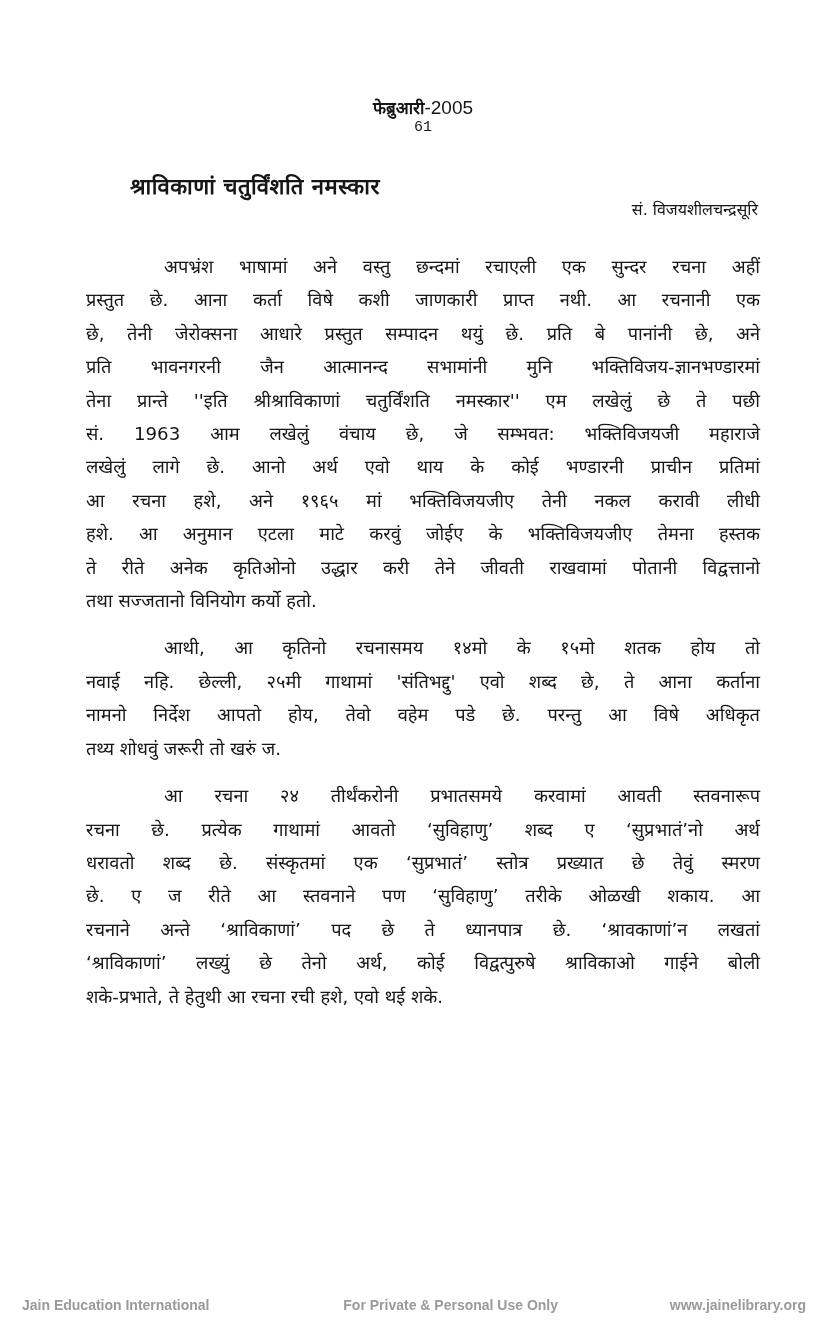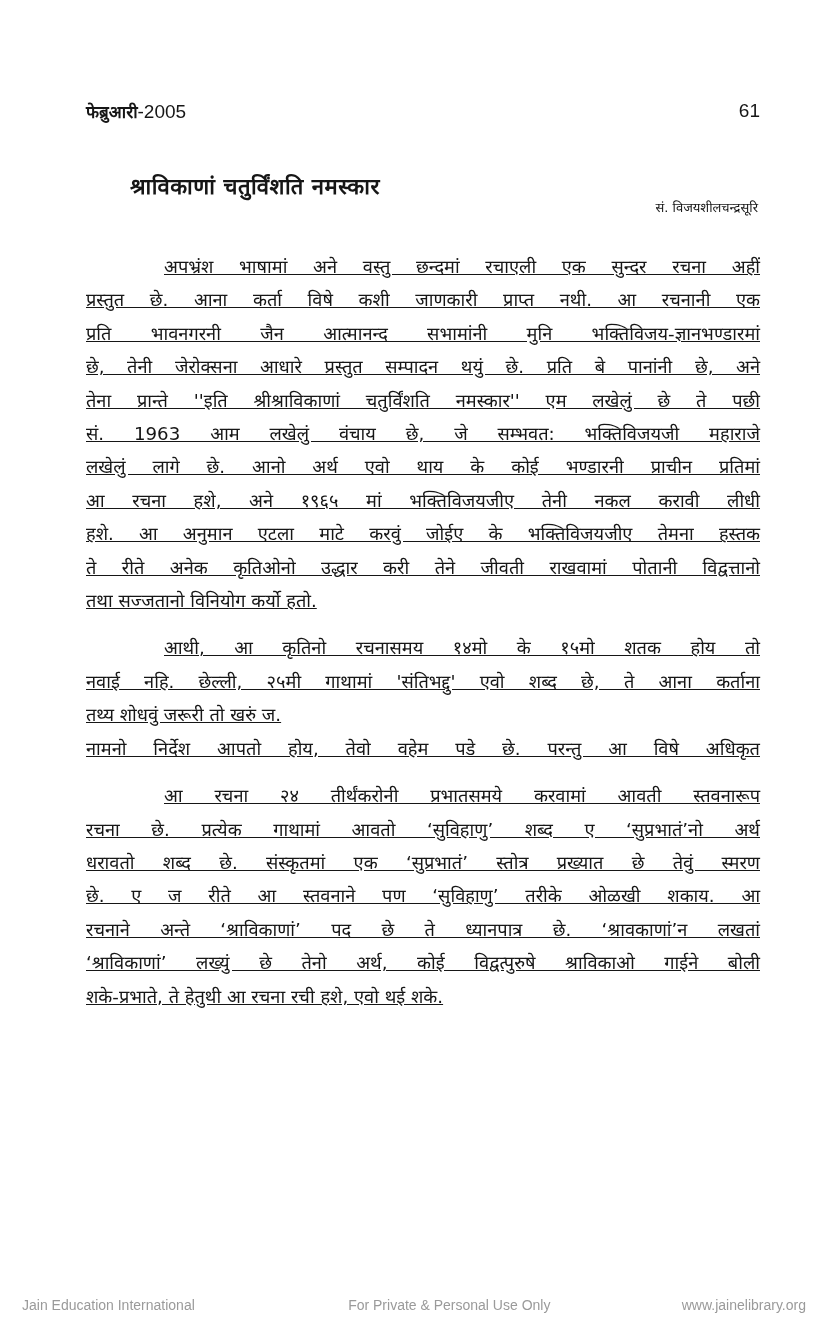--- a/index.html
+++ b/index.html
@@ -18,48 +18,49 @@
     .page-header {
       position: absolute;
       left: 86px;
       right: 68px;
       top: 96px;
       height: 30px;
       display: flex;
       justify-content: space-between;
       align-items: center;
       font-size: 19px;
+      flex-direction: column;
     }
     .header-left {
       font-family: "Liberation Sans", sans-serif;
       font-size: 19px;
     }
     .header-left .hi {
       font-family: "DejaVu Sans", sans-serif;
       font-weight: bold;
       font-size: 17px;
     }
     .header-page {
-      font-family: Liberation Sans, sans-serif;
-      font-size: 19px;
+      font-family: Liberation Mono, monospace;
+      font-size: 15px;
     }
     .title {
       position: absolute;
       left: 130px;
       top: 155px;
       font-size: 22px;
       font-weight: bold;
       letter-spacing: 0.5px;
       white-space: nowrap;
     }
     .author {
       position: absolute;
       right: 70px;
       top: 198px;
-      font-size: 13px;
+      font-size: 16px;
       white-space: nowrap;
       text-align: right;
     }
     .body-text {
       position: absolute;
       left: 86px;
       width: 674px;
       top: 250px;
       font-size: 18.2px;
       line-height: 33.4px;
@@ -68,70 +69,70 @@
       margin: 0 0 14px 0;
       text-align: justify;
       text-align-last: left;
     }
     .line {
       display: block;
       text-align: justify;
       text-align-last: justify;
       white-space: nowrap;
       overflow: visible;
-      text-decoration: underline;
     }
     .line.first { text-indent: 78px; }
     .line.last { text-align-last: left; }
     .footer {
       position: absolute;
       left: 22px;
       right: 22px;
       top: 1297px;
       display: flex;
       justify-content: space-between;
       font-family: "Liberation Sans", sans-serif;
       font-size: 14px;
       color: #9a9a9a;
+      font-weight: bold;
     }
     .footer span:nth-child(2) { margin-left: 22px; }
   </style>
 </head>
 <body>
 
 <div class="page-header">
   <div class="header-left">
     <span class="hi">फेब्रुआरी</span><span>-2005</span>
   </div>
   <div class="header-page">61</div>
 </div>
 
 <h1 class="title">श्राविकाणां चतुर्विंशति नमस्कार</h1>
 <div class="author">सं. विजयशीलचन्द्रसूरि</div>
 
 <div class="body-text">
   <div class="para">
     <span class="line first">अपभ्रंश भाषामां अने वस्तु छन्दमां रचाएली एक सुन्दर रचना अहीं</span>
     <span class="line">प्रस्तुत छे. आना कर्ता विषे कशी जाणकारी प्राप्त नथी. आ रचनानी एक</span>
+    <span class="line">छे, तेनी जेरोक्सना आधारे प्रस्तुत सम्पादन थयुं छे. प्रति बे पानांनी छे, अने</span>
     <span class="line">प्रति भावनगरनी जैन आत्मानन्द सभामांनी मुनि भक्तिविजय-ज्ञानभण्डारमां</span>
-    <span class="line">छे, तेनी जेरोक्सना आधारे प्रस्तुत सम्पादन थयुं छे. प्रति बे पानांनी छे, अने</span>
     <span class="line">तेना प्रान्ते ''इति श्रीश्राविकाणां चतुर्विंशति नमस्कार'' एम लखेलुं छे ते पछी</span>
     <span class="line">सं. 1963 आम लखेलुं वंचाय छे, जे सम्भवत: भक्तिविजयजी महाराजे</span>
     <span class="line">लखेलुं लागे छे. आनो अर्थ एवो थाय के कोई भण्डारनी प्राचीन प्रतिमां</span>
     <span class="line">आ रचना हशे, अने १९६५ मां भक्तिविजयजीए तेनी नकल करावी लीधी</span>
     <span class="line">हशे. आ अनुमान एटला माटे करवुं जोईए के भक्तिविजयजीए तेमना हस्तक</span>
     <span class="line">ते रीते अनेक कृतिओनो उद्धार करी तेने जीवती राखवामां पोतानी विद्वत्तानो</span>
     <span class="line last">तथा सज्जतानो विनियोग कर्यो हतो.</span>
   </div>
 
   <div class="para">
     <span class="line first">आथी, आ कृतिनो रचनासमय १४मो के १५मो शतक होय तो</span>
     <span class="line">नवाई नहि. छेल्ली, २५मी गाथामां 'संतिभद्दु' एवो शब्द छे, ते आना कर्ताना</span>
+    <span class="line">नामनो निर्देश आपतो होय, तेवो वहेम पडे छे. परन्तु आ विषे अधिकृत</span>
     <span class="line last">तथ्य शोधवुं जरूरी तो खरुं ज.</span>
-    <span class="line">नामनो निर्देश आपतो होय, तेवो वहेम पडे छे. परन्तु आ विषे अधिकृत</span>
   </div>
 
   <div class="para">
     <span class="line first">आ रचना २४ तीर्थंकरोनी प्रभातसमये करवामां आवती स्तवनारूप</span>
     <span class="line">रचना छे. प्रत्येक गाथामां आवतो ‘सुविहाणु’ शब्द ए ‘सुप्रभातं’नो अर्थ</span>
     <span class="line">धरावतो शब्द छे. संस्कृतमां एक ‘सुप्रभातं’ स्तोत्र प्रख्यात छे तेवुं स्मरण</span>
     <span class="line">छे. ए ज रीते आ स्तवनाने पण ‘सुविहाणु’ तरीके ओळखी शकाय. आ</span>
     <span class="line">रचनाने अन्ते ‘श्राविकाणां’ पद छे ते ध्यानपात्र छे. ‘श्रावकाणां’न लखतां</span>
     <span class="line">‘श्राविकाणां’ लख्युं छे तेनो अर्थ, कोई विद्वत्पुरुषे श्राविकाओ गाईने बोली</span>
     <span class="line last">शके-प्रभाते, ते हेतुथी आ रचना रची हशे, एवो थई शके.</span>

